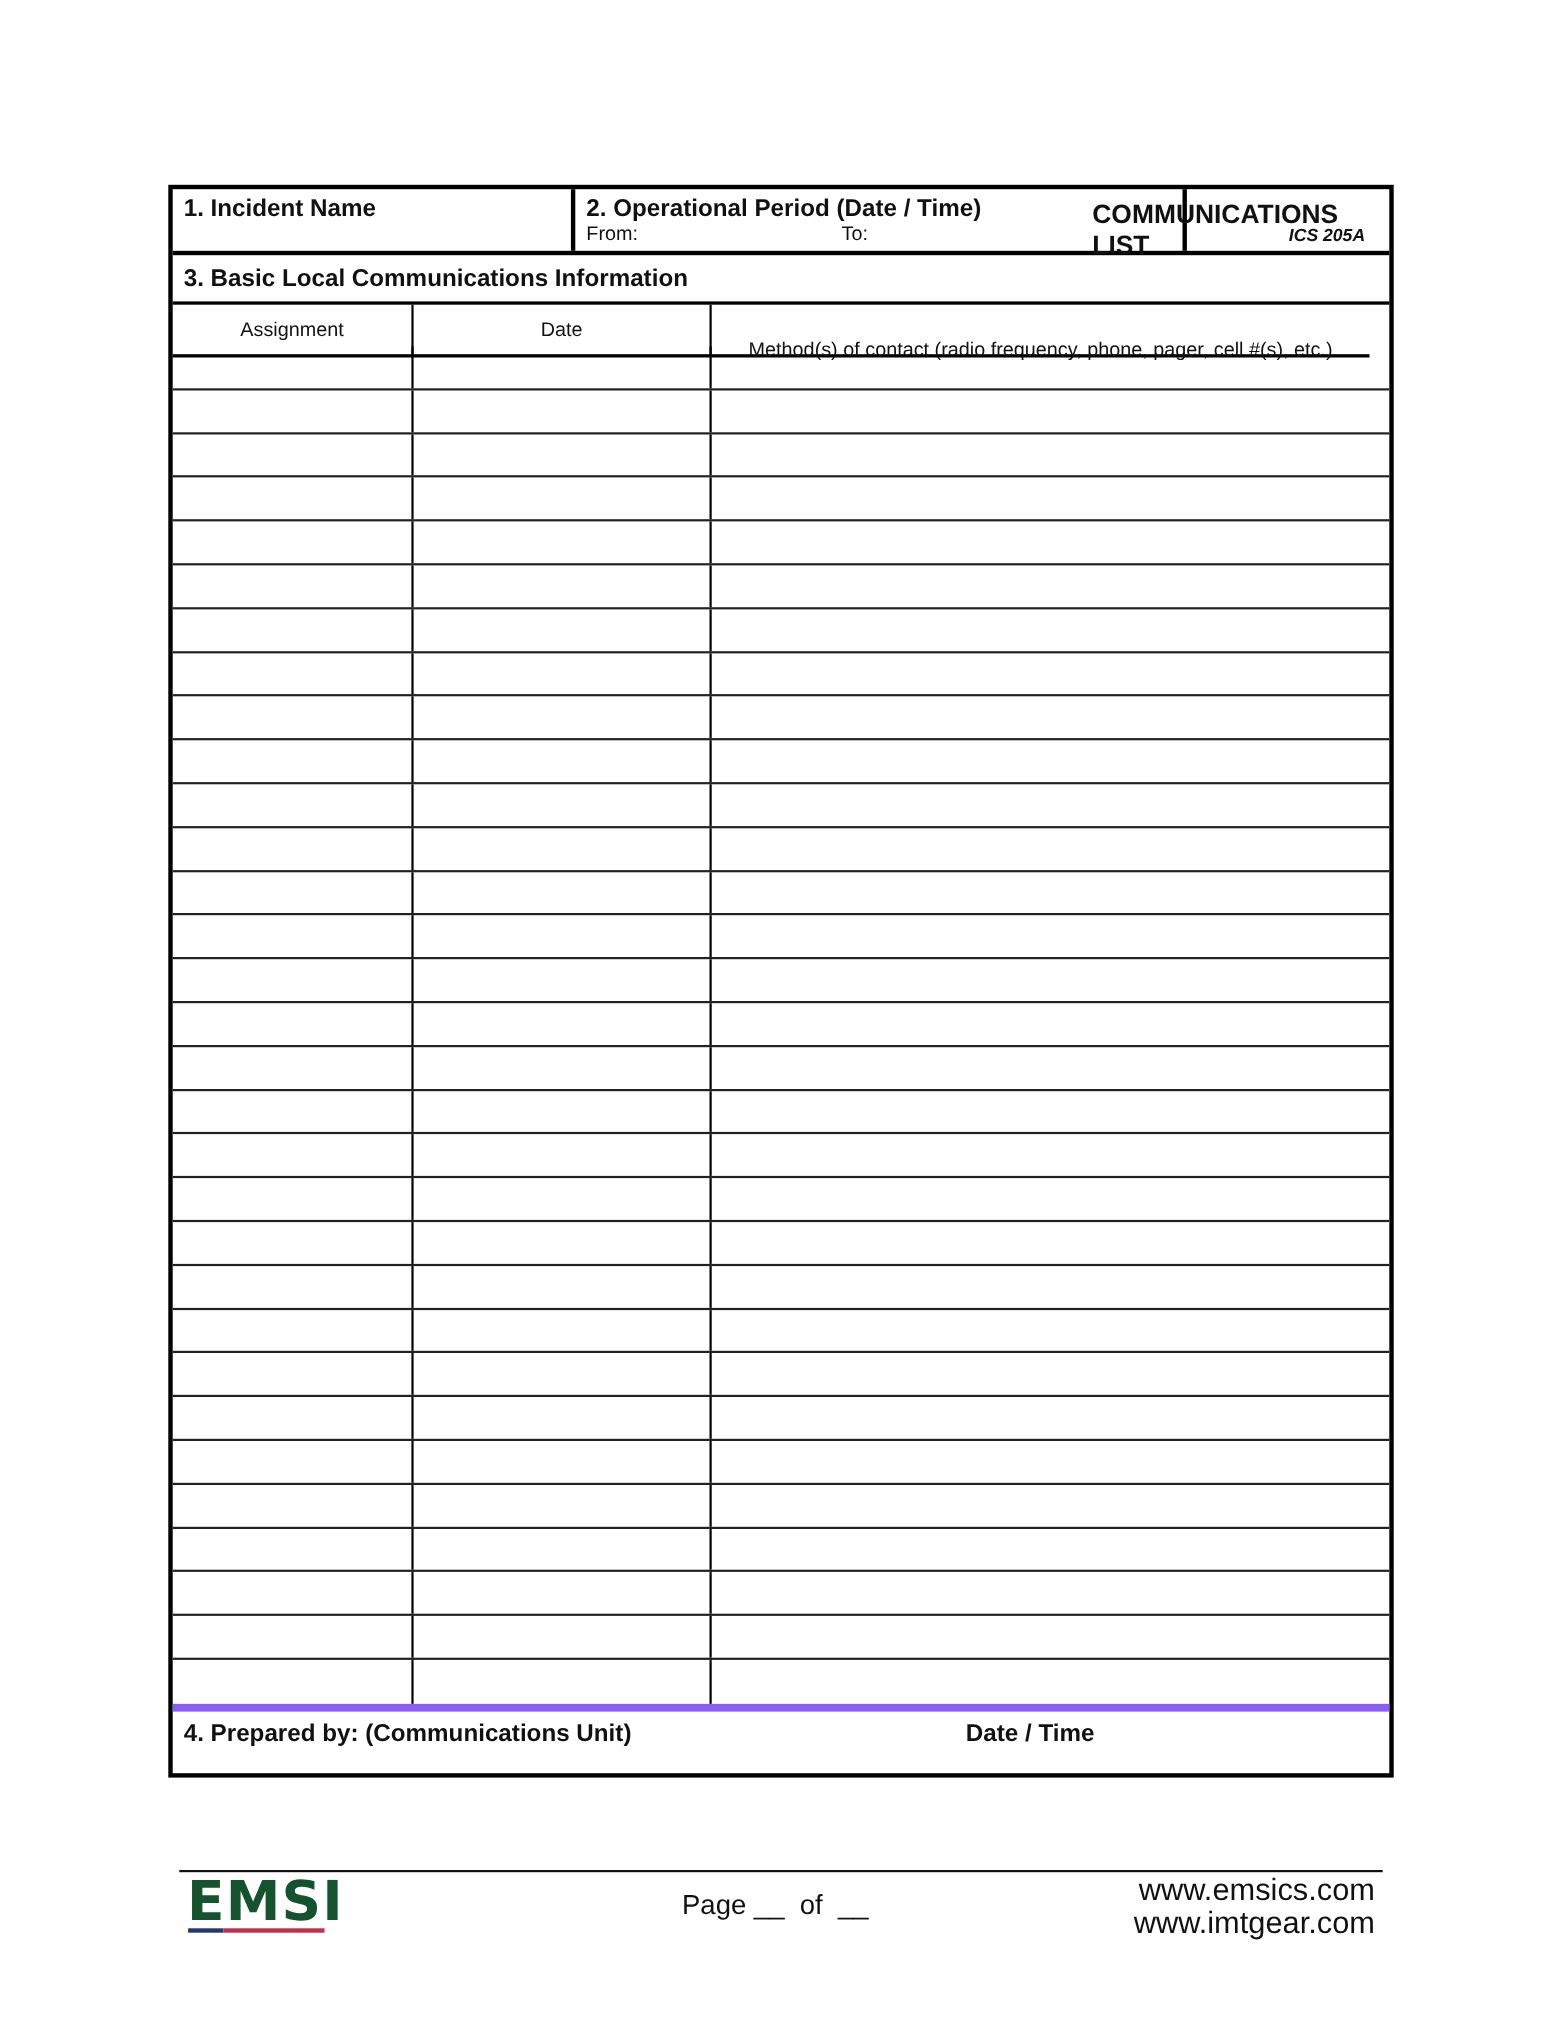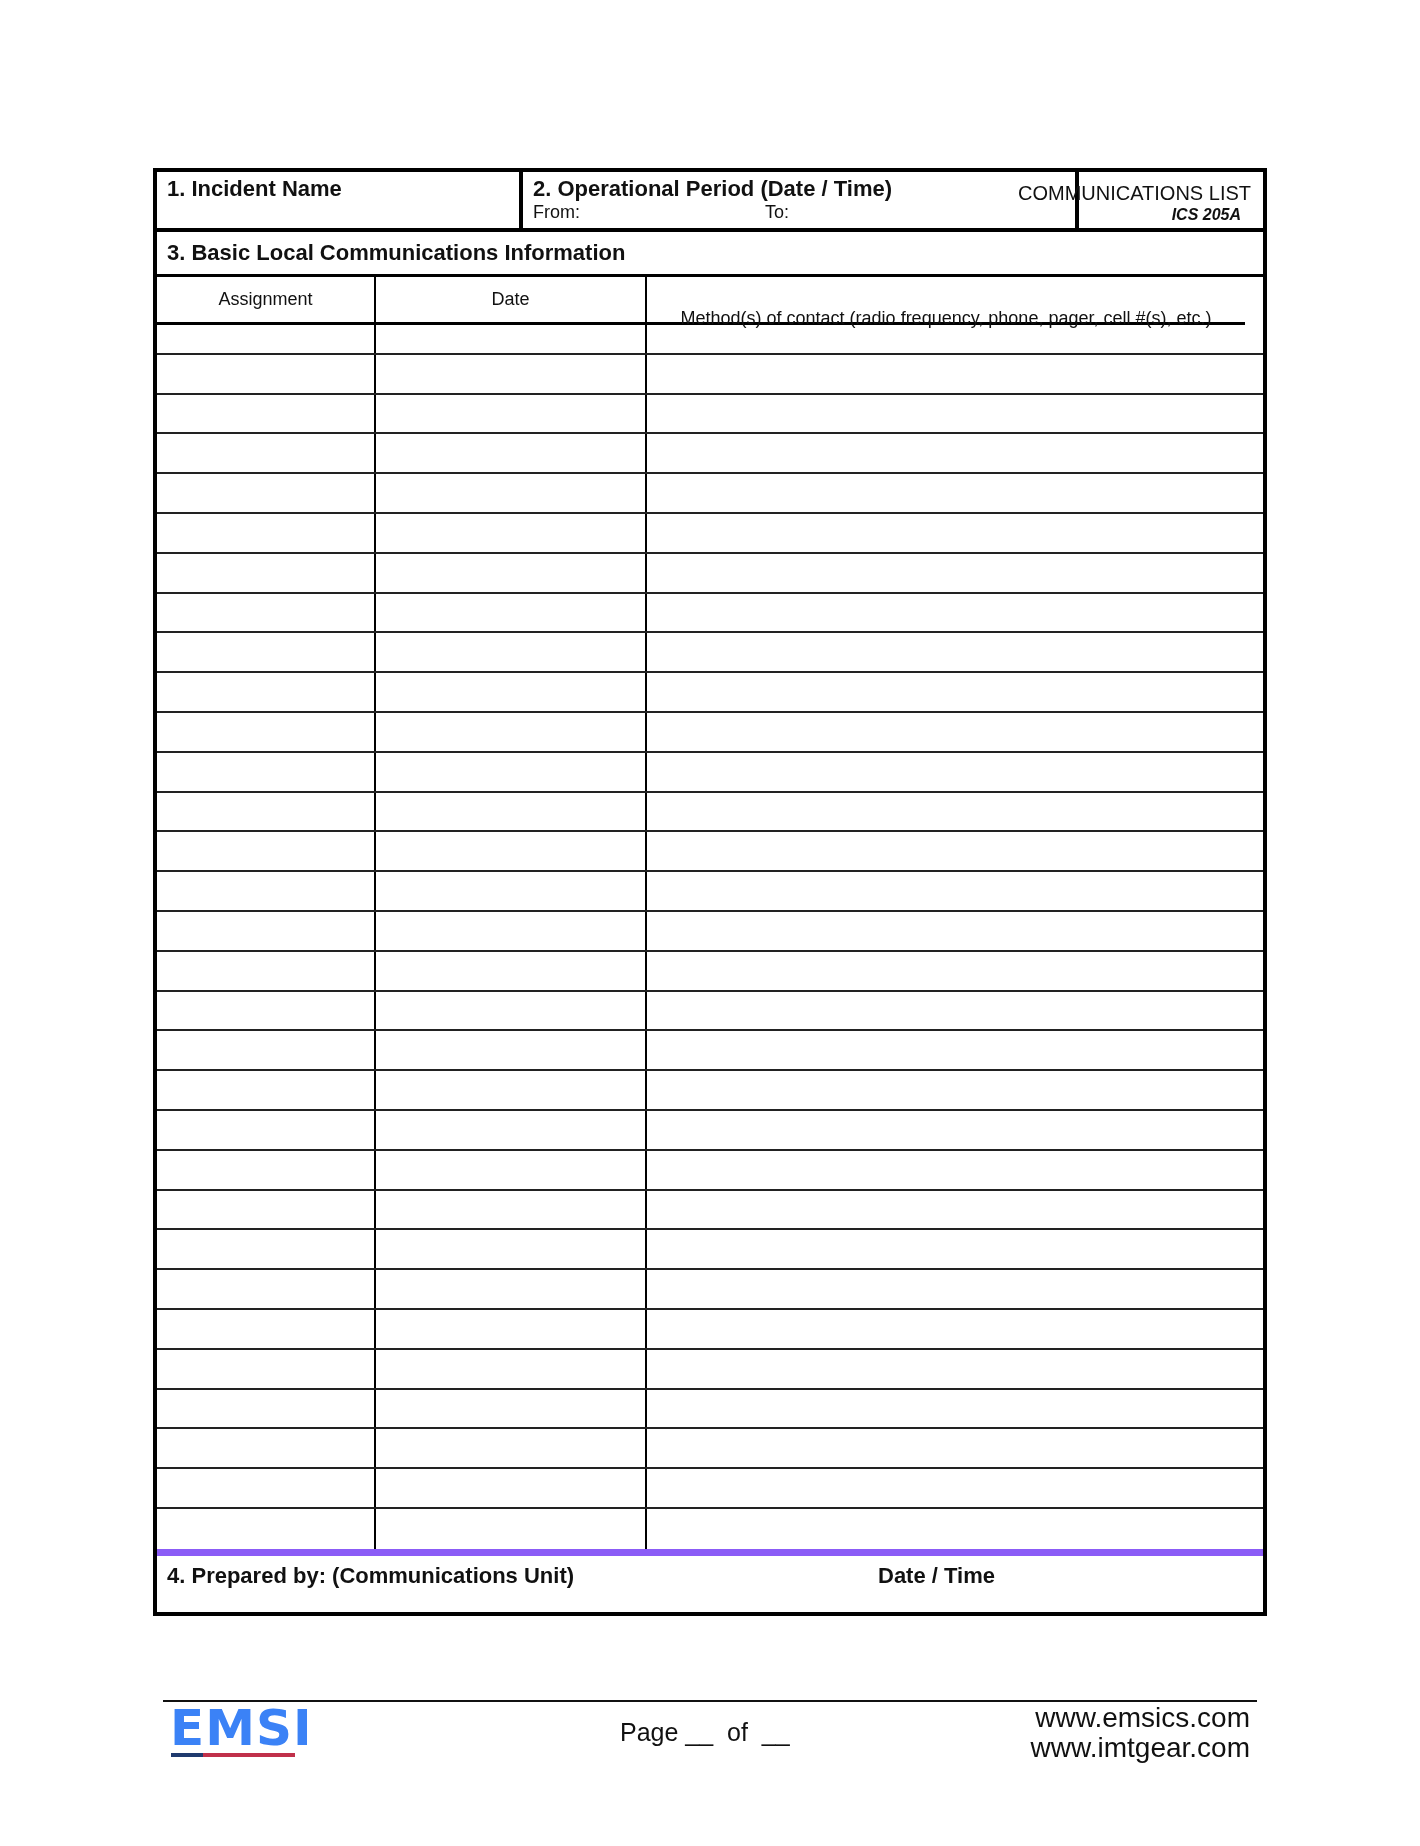--- a/index.html
+++ b/index.html
@@ -16,21 +16,21 @@
   .hdr {
     position: absolute; left: 0; top: 0; right: 0; height: 60px;
     border-bottom: 4px solid #000; box-sizing: border-box;
   }
   .hdr-cell { position: absolute; top: 0; bottom: 0; box-sizing: border-box; }
   .hdr-incident { left: 0; width: 366px; border-right: 4px solid #000; }
   .hdr-period { left: 366px; width: 556px; border-right: 4px solid #000; }
   .hdr-title { left: 836px; right: 0; }
   .lbl-bold { font-weight: bold; font-size: 22px; position: absolute; white-space: nowrap; }
   .lbl { font-size: 18px; position: absolute; white-space: nowrap; }
-  .title-1 { position: absolute; right: 12px; top: 10px; font-size: 20px; font-weight: normal; }
+  .title-1 { position: absolute; right: 22px; top: 10px; font-size: 24px; font-weight: bold; }
   .title-2 { position: absolute; right: 22px; top: 34px; font-size: 16px; font-weight: bold; font-style: italic; }
 
   .sec3 {
     position: absolute; left: 0; right: 0; top: 60px; height: 45px;
     border-bottom: 3px solid #000; box-sizing: border-box;
   }
   .colhdr {
     position: absolute; left: 0; right: 18px; top: 105px; height: 48px;
     border-bottom: 3px solid #000; box-sizing: border-box;
   }
@@ -45,21 +45,21 @@
   .row:last-child { border-bottom: none; }
   .row .col { display: block; }
 
   .prep {
     position: absolute; left: 0; right: 0; top: 1377px; bottom: 0;
     border-top: 7px solid #8b5cf6; box-sizing: border-box;
   }
 
   .footer-line { position: absolute; left: 163px; top: 1700px; width: 1094px; height: 2px; background: #111; }
   .logo { position: absolute; left: 170px; top: 1703px; }
-  .logo-text { font-family: "DejaVu Sans", sans-serif; font-weight: bold; font-size: 50px; letter-spacing: 1px; color: #3b82f6; line-height: 50px; display: block; }
+  .logo-text { font-family: "DejaVu Sans", sans-serif; font-weight: bold; font-size: 50px; letter-spacing: 1px; color: #14532d; line-height: 50px; display: block; }
   .logo-bar { position: absolute; left: 1px; top: 50px; height: 4px; width: 124px; display: flex; }
   .logo-bar .blue { width: 32px; height: 4px; }
   .logo-bar .red { flex: 1; height: 4px; }
   .pager { position: absolute; left: 620px; top: 1718px; font-size: 25px; white-space: pre; }
   .urls { position: absolute; right: 170px; top: 1703px; text-align: right; font-size: 28px; line-height: 30px; }
 </style>
 </head>
 <body>
 
 <div class="form">

